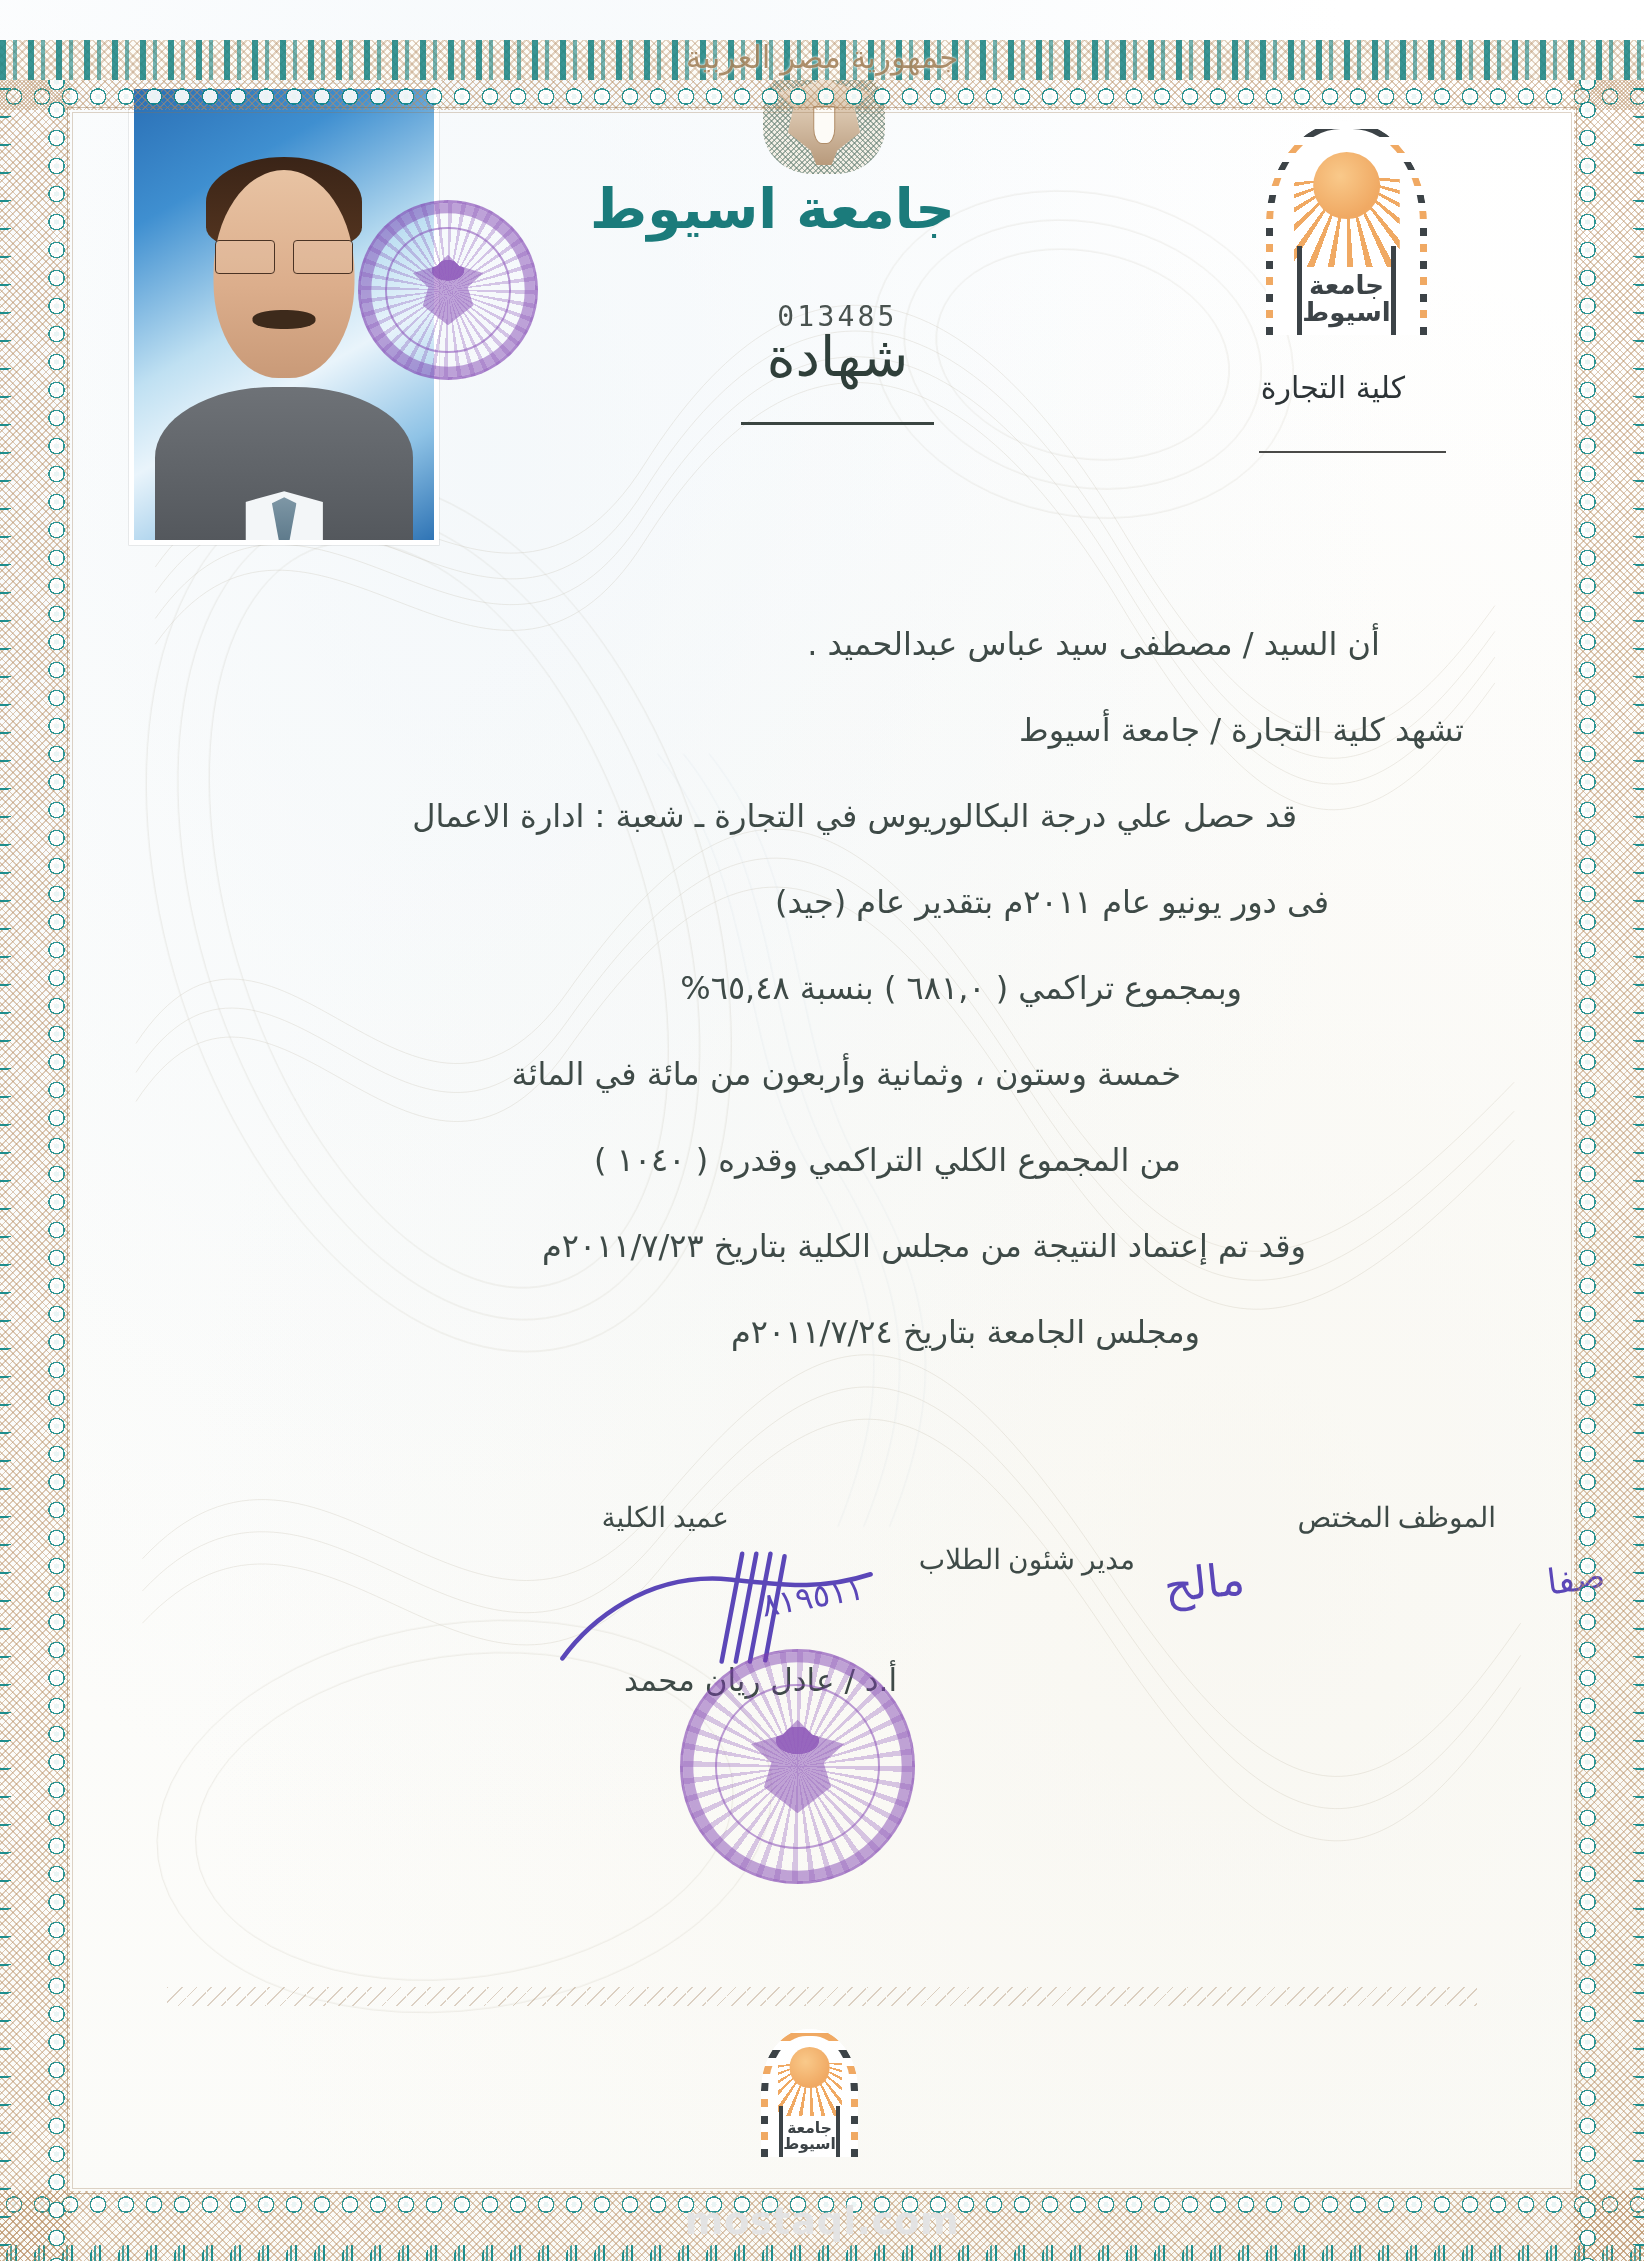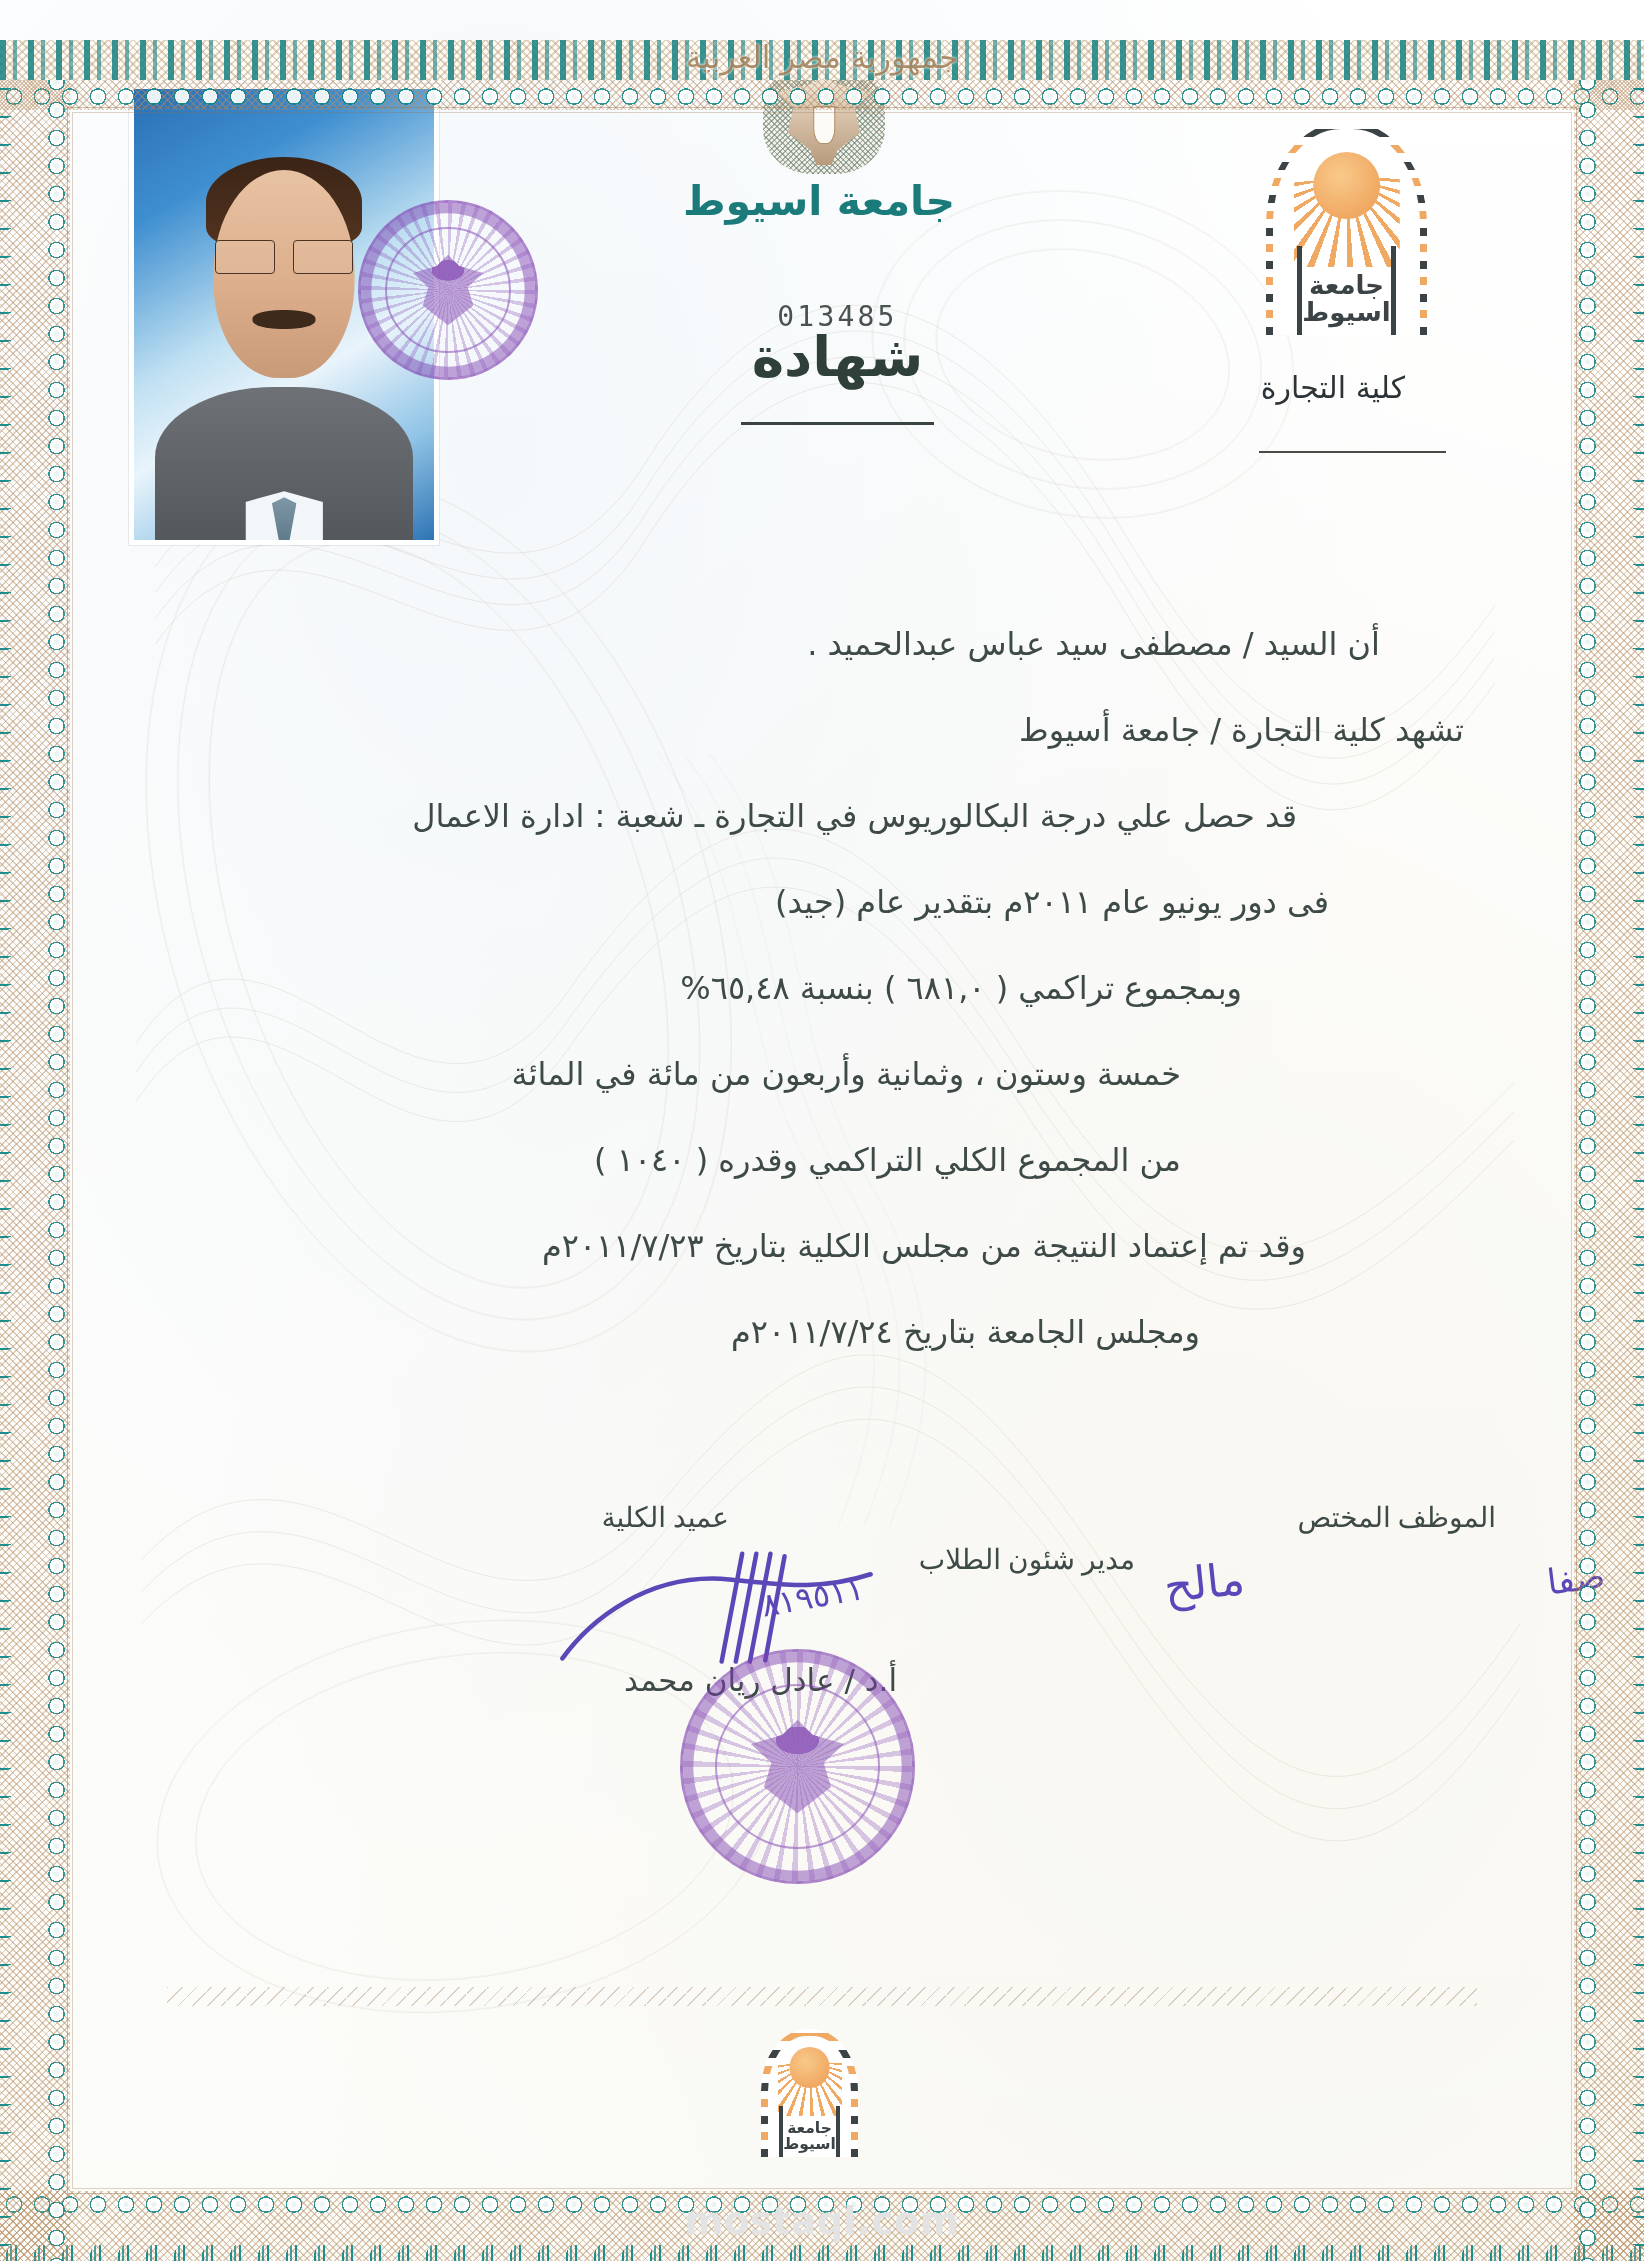--- a/index.html
+++ b/index.html
@@ -265,32 +265,32 @@
     position:absolute;left:1180px;top:370px;width:225px;
     font-size:30px;color:#2c3336;
     font-family:"DejaVu Sans","Liberation Sans",sans-serif;
   }
   .faculty-rule{
     position:absolute;left:1259px;top:451px;width:187px;height:1.9px;background:#4a4a48;
   }
 
   .uni-title{
     position:absolute;right:689px;top:177px;
-    font-size:41px;font-weight:700;color:#1b7b7b;
+    font-size:55px;font-weight:700;color:#1b7b7b;
     font-family:"DejaVu Sans","Liberation Sans",sans-serif;
     letter-spacing:-0.6px;white-space:nowrap;
   }
   .serial{
     position:absolute;left:741px;top:300px;width:193px;text-align:center;
     font-size:28px;color:#49524f;letter-spacing:3.2px;
     font-family:"DejaVu Sans Mono","Liberation Mono",monospace;
   }
   .cert-word{
     position:absolute;left:683px;top:325px;width:309px;text-align:center;
-    font-size:55px;font-weight:700;color:#2f3f3a;
+    font-size:55px;font-weight:400;color:#2f3f3a;
     font-family:"DejaVu Sans","Liberation Sans",sans-serif;
   }
   .cert-rule{
     position:absolute;left:741px;top:422px;width:193px;height:3.2px;background:#3a4541;
   }
 
   
   .body-lines{position:absolute;left:245px;right:180px;top:628px;}
   .bline{
     text-align:right;color:#3e4a47;

